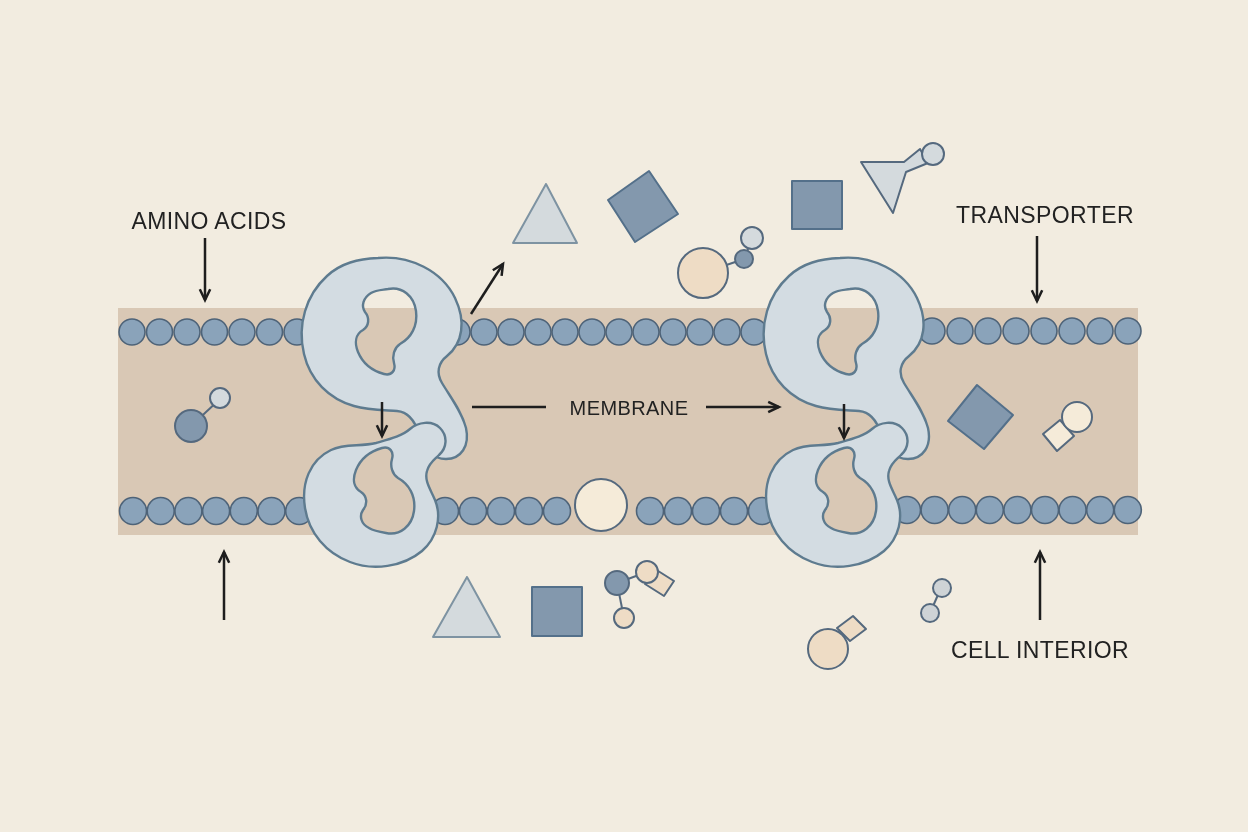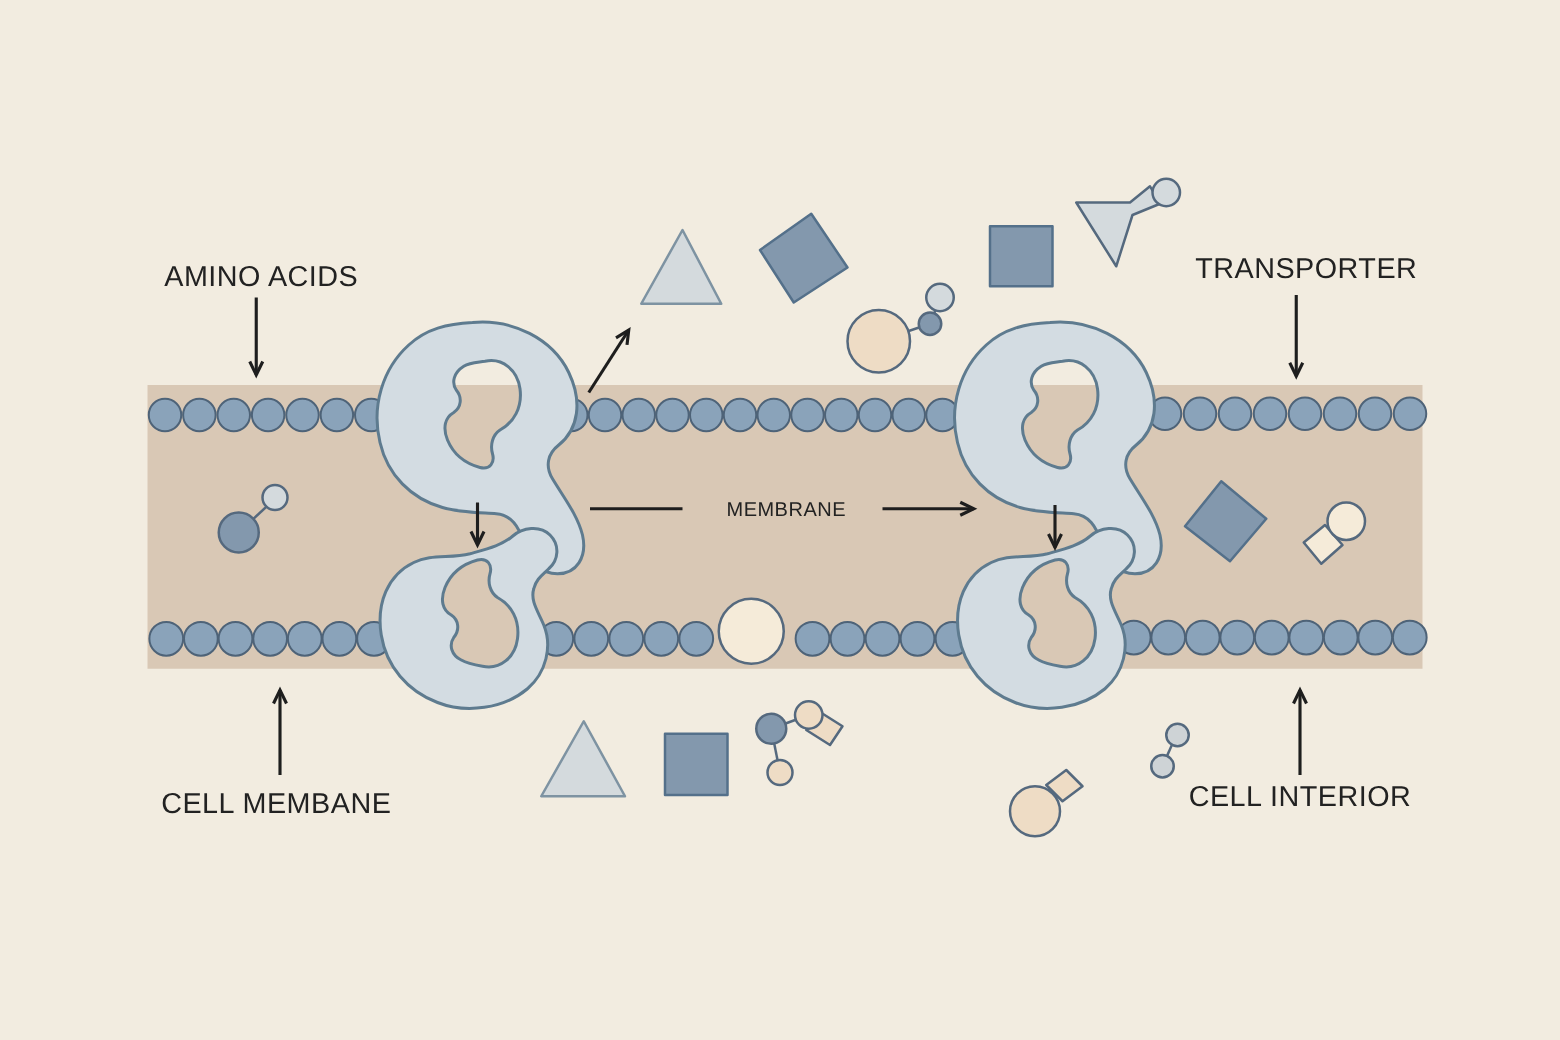--- a/index.html
+++ b/index.html
@@ -6,21 +6,21 @@
   .stage{
     position:relative;width:1248px;height:832px;overflow:hidden;
     background:#f2ece0;font-family:"Liberation Sans", sans-serif;
   }
   .stage svg{position:absolute;left:0;top:0;}
   .label{
     position:absolute;transform:translate(-50%,-50%);
     font-size:23px;letter-spacing:0.4px;color:#222;
     white-space:nowrap;font-weight:500;
   }
-  .label.center{text-align:center;font-size:16px;line-height:31px;}
+  .label.center{text-align:center;font-size:20px;line-height:31px;}
 </style>
 </head>
 <body>
 
 <div class="stage">
   <svg id="diagram-svg" width="1248" height="832" viewBox="0 0 1248 832">
       <rect x="118" y="308" width="1020" height="227" fill="#d9c8b5"></rect>
       <circle cx="132.0" cy="332" r="13" fill="#8aa3ba" stroke="#4e6378" stroke-width="1.6"></circle>
       <circle cx="159.5" cy="332" r="13" fill="#8aa3ba" stroke="#4e6378" stroke-width="1.6"></circle>
       <circle cx="187.0" cy="332" r="13" fill="#8aa3ba" stroke="#4e6378" stroke-width="1.6"></circle>
@@ -128,16 +128,15 @@
     </svg>
 
   <div class="label" style="left:209px;top:221px">AMINO ACIDS</div>
 
   <div class="label" style="left:1045px;top:215px">TRANSPORTER</div>
 
   <div class="label center" style="left:629px;top:408px">
     <div>MEMBRANE</div>
   </div>
 
-  <div class="label" style="left:221px;top:643px">CELL MEMBANE</div>
 
-  <div class="label" style="left:1040px;top:637px">CELL INTERIOR</div>
+  <div class="label" style="left:1040px;top:650px">CELL INTERIOR</div>
 </div>
 
 </body></html>

